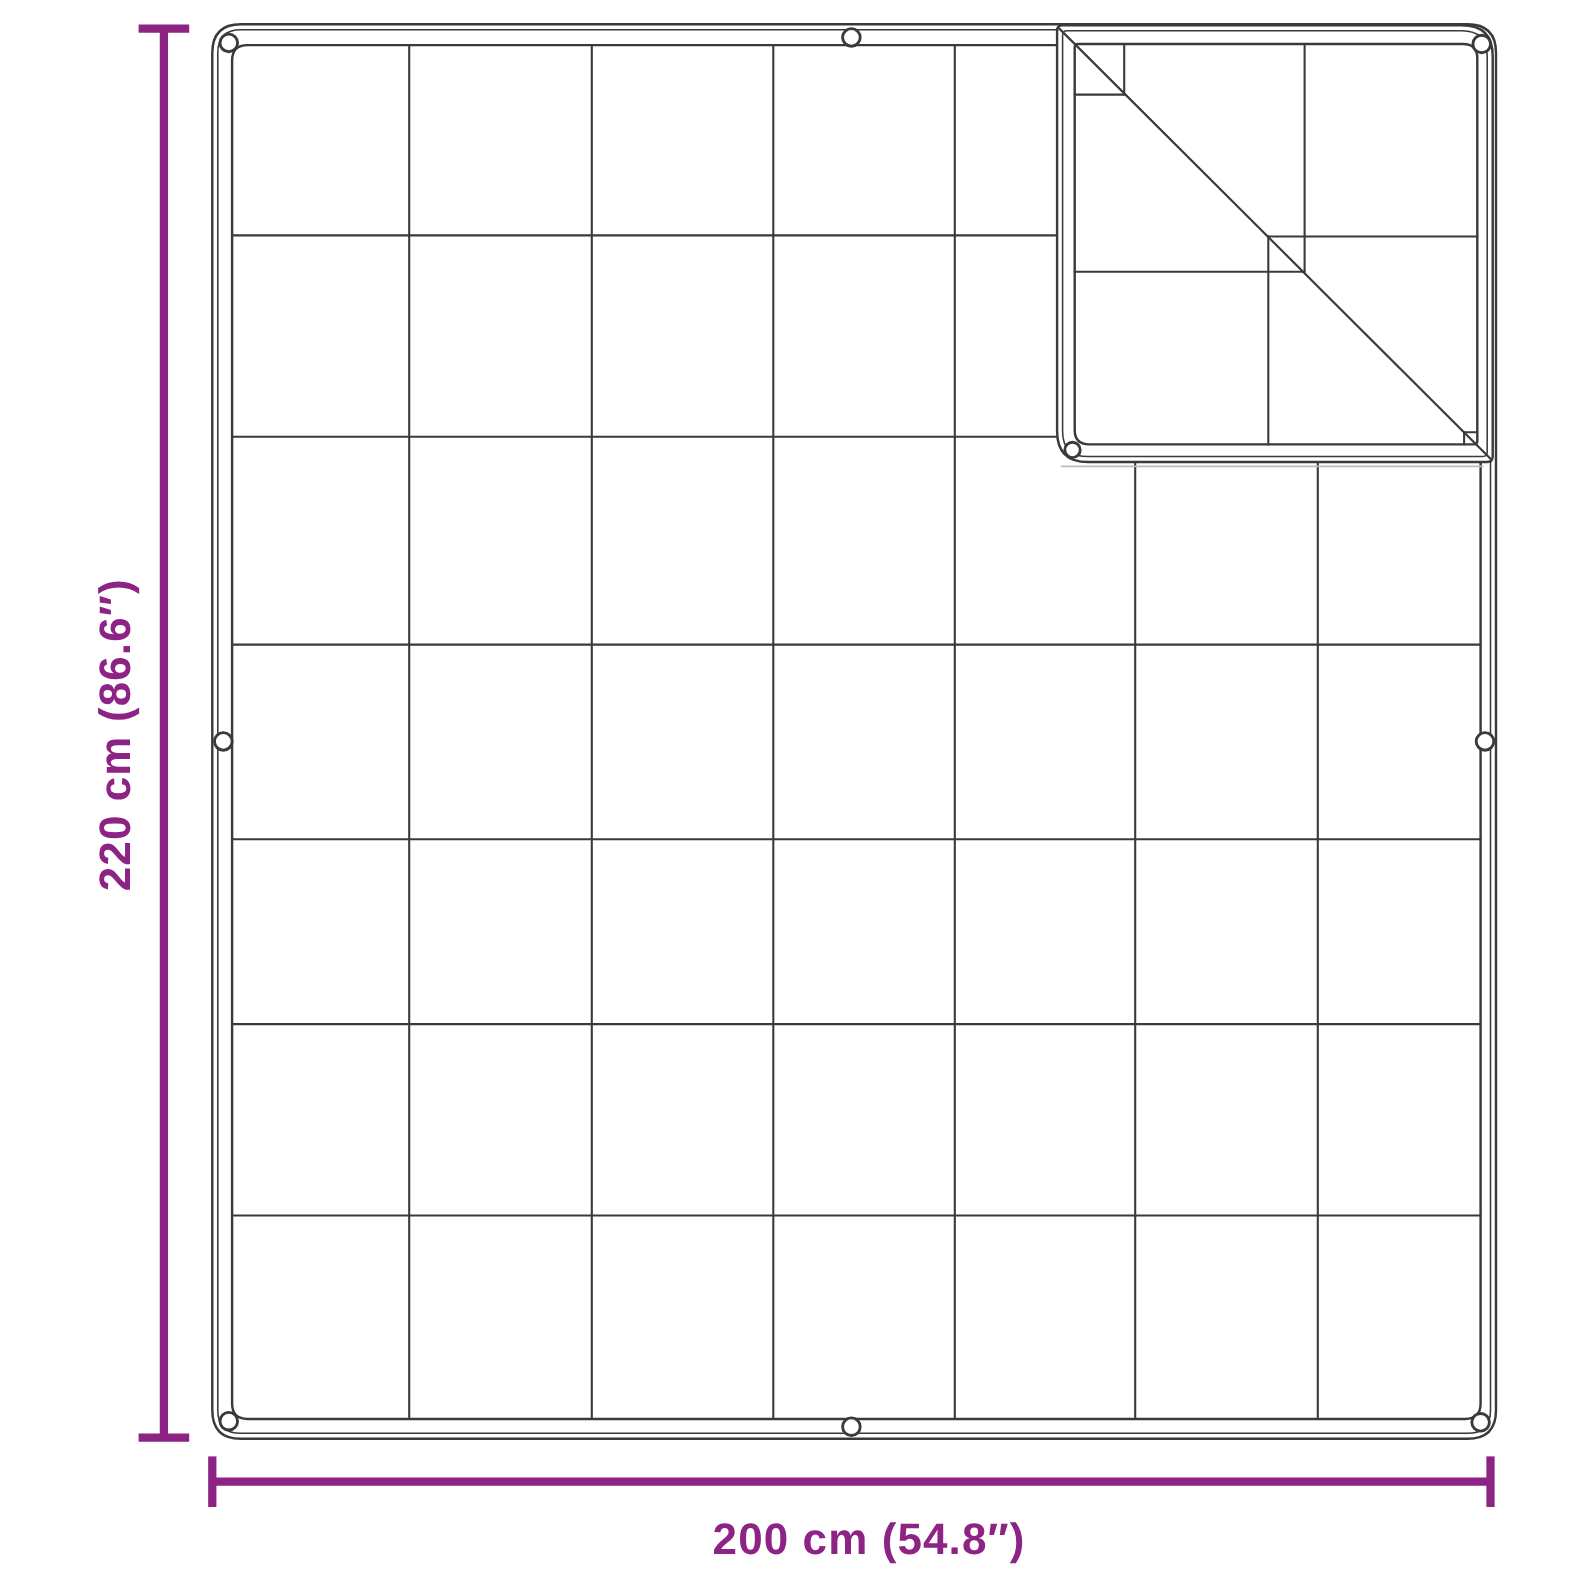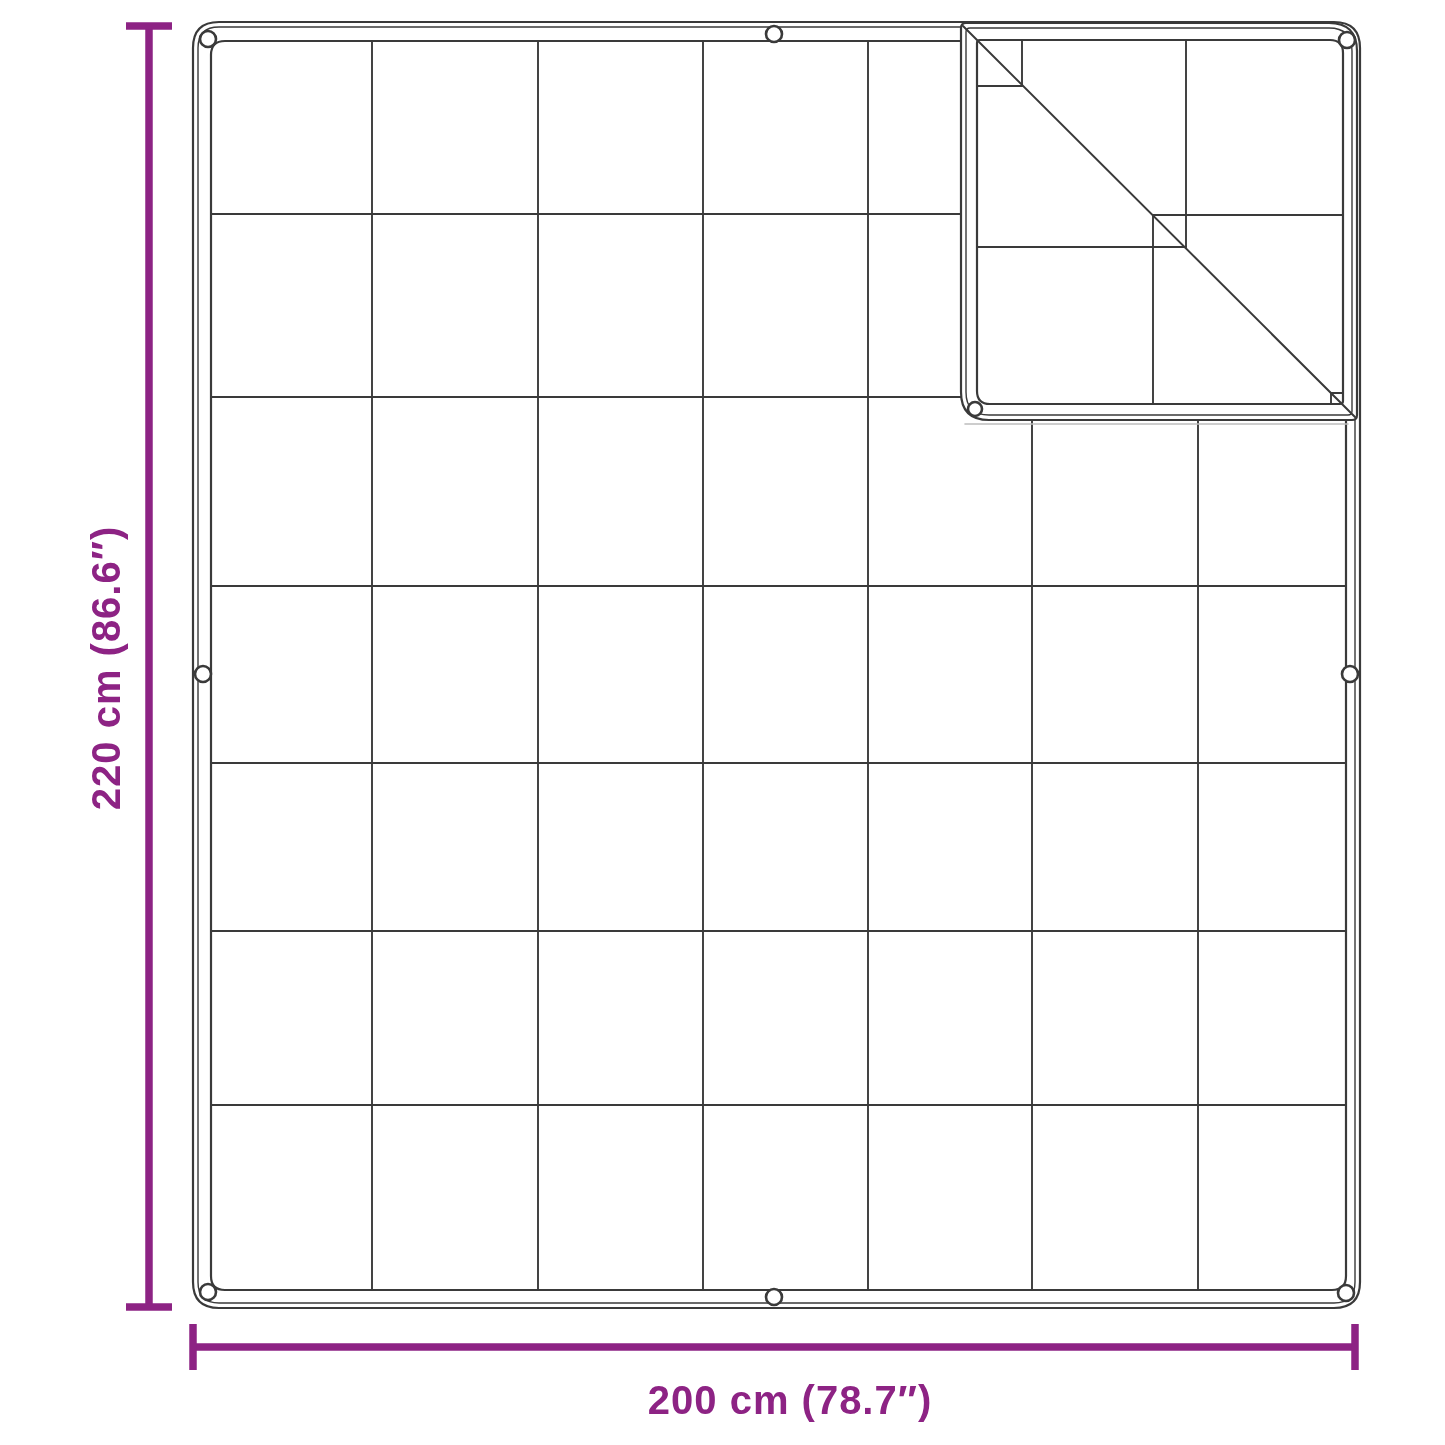--- a/index.html
+++ b/index.html
@@ -115,14 +115,14 @@
       <g>
         <line x1="193" y1="1347" x2="1355" y2="1347"></line>
         <line x1="193" y1="1324" x2="193" y2="1370"></line>
         <line x1="1355" y1="1324" x2="1355" y2="1370"></line>
       </g>
     </g>
   </svg>
 
   <div class="dim-label vertical">220 cm (86.6″)</div>
 
-  <div class="dim-label horizontal">200 cm (78.7″)</div>
+  <div class="dim-label horizontal">200 cm (54.8″)</div>
 </div>
 
 </body></html>

